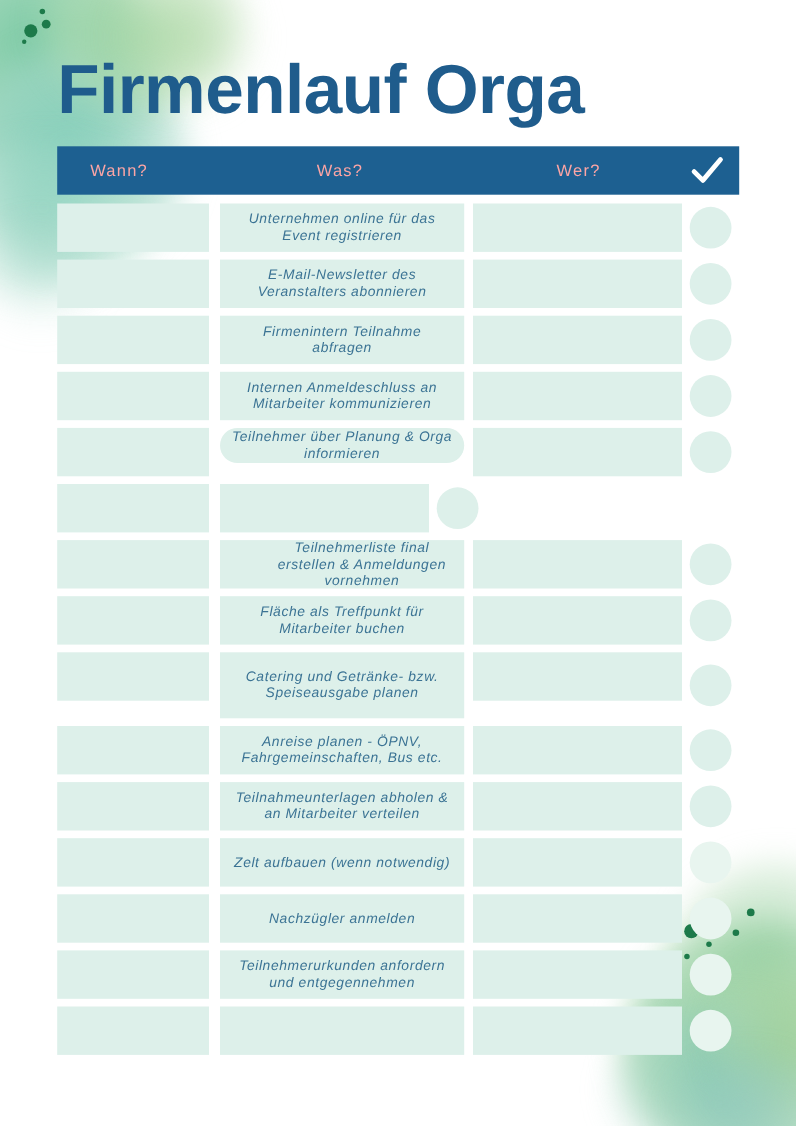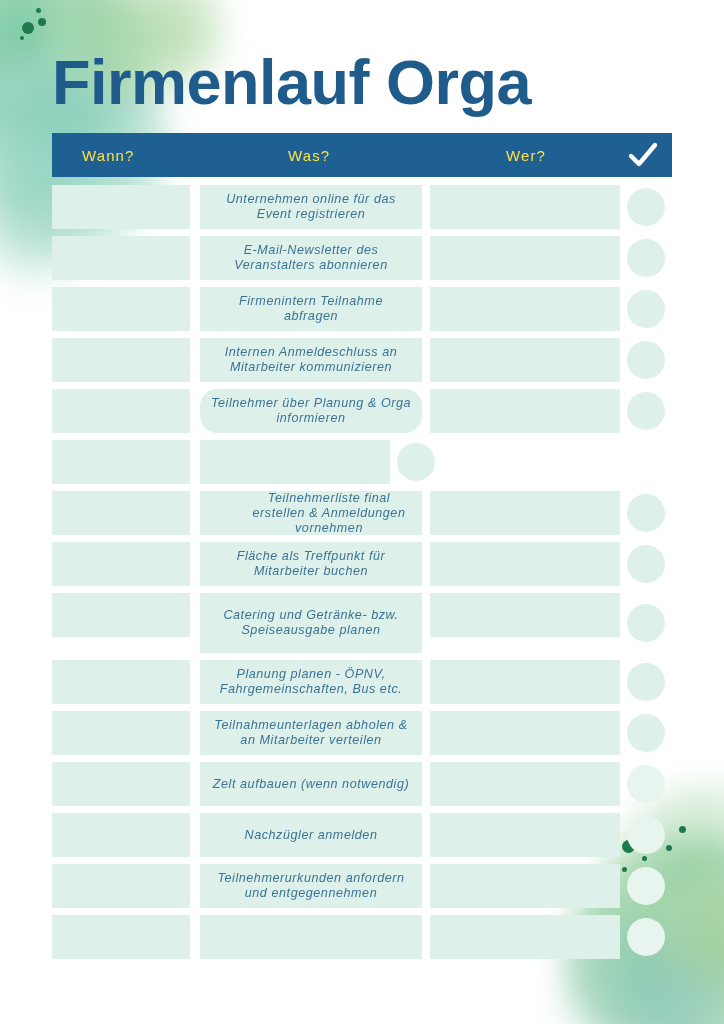--- a/index.html
+++ b/index.html
@@ -86,21 +86,21 @@
   }
 
   .head-row {
     position: relative;
     height: 44px;
     background: #1d6091;
     display: flex;
     align-items: center;
   }
   .head-cell {
-    color: #fde047;
+    color: #fca5a5;
     font-size: 15px;
     letter-spacing: 1.1px;
   }
   .head-when { margin-left: 30px;  width: 206px; }
   .head-what { width: 218px; }
   .head-who  { width: 140px; }
   .check-icon {
     position: absolute;
     right: 12px;
     top: 50%;
@@ -241,21 +241,21 @@
           </div>
           <div class="cell cell-who" style="height: 44px;">
             <span class="task-text"></span>
           </div>
           <div class="tick"></div>
         </div>
         <div class="row">
           <div class="cell cell-when" style="height: 44px;">
             <span class="task-text"></span>
           </div>
-          <div class="cell cell-what" style="height: 44px; border-radius: 17px;">
+          <div class="cell cell-what" style="height: 32px; border-radius: 17px;">
             <span class="task-text">Teilnehmer über Planung &amp; Orga informieren</span>
           </div>
           <div class="cell cell-who" style="height: 44px;">
             <span class="task-text"></span>
           </div>
           <div class="tick"></div>
         </div>
         <div class="row">
           <div class="cell cell-when" style="height: 44px;">
             <span class="task-text"></span>
@@ -299,21 +299,21 @@
           <div class="cell cell-who" style="height: 44px;">
             <span class="task-text"></span>
           </div>
           <div class="tick"></div>
         </div>
         <div class="row">
           <div class="cell cell-when" style="height: 44px;">
             <span class="task-text"></span>
           </div>
           <div class="cell cell-what" style="height: 44px;">
-            <span class="task-text">Planung planen - ÖPNV, Fahrgemeinschaften, Bus etc.</span>
+            <span class="task-text">Anreise planen - ÖPNV, Fahrgemeinschaften, Bus etc.</span>
           </div>
           <div class="cell cell-who" style="height: 44px;">
             <span class="task-text"></span>
           </div>
           <div class="tick"></div>
         </div>
         <div class="row">
           <div class="cell cell-when" style="height: 44px;">
             <span class="task-text"></span>
           </div>

